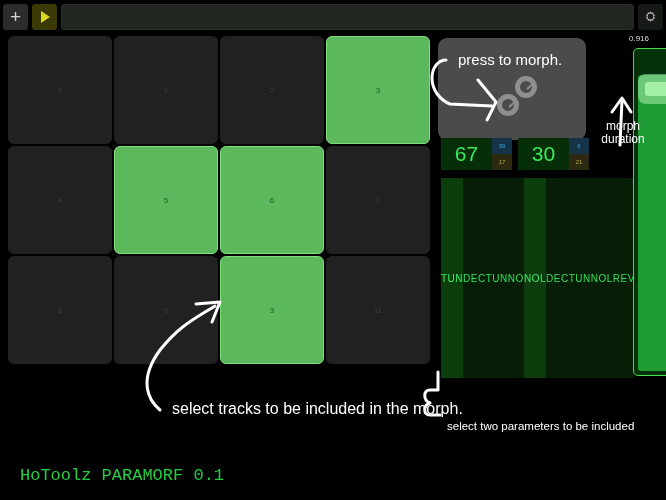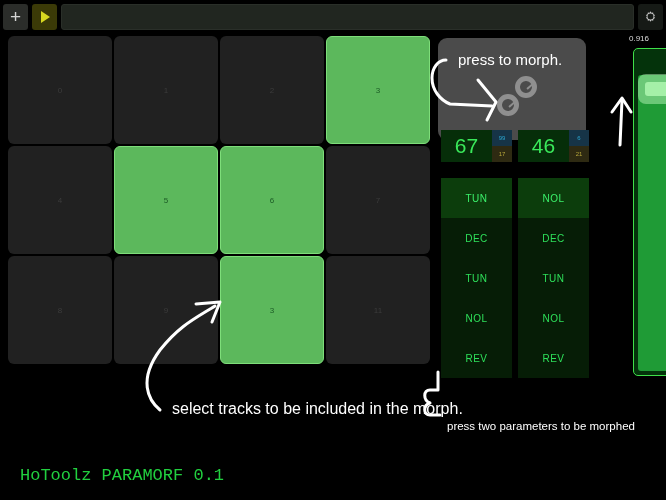--- a/index.html
+++ b/index.html
@@ -78,21 +78,21 @@
   }
   .knob.k1 { width: 22px; height: 22px; left: 4px; top: 20px; }
   .knob.k2 { width: 22px; height: 22px; left: 22px; top: 2px; }
   .knob .tick {
     position: absolute; width: 9px; height: 2px; background: #8f8f8f;
     left: 6px; top: 4px; transform: rotate(-40deg);
   }
 
   
   .readouts {
-    position: absolute; left: 441px; top: 130px;
+    position: absolute; left: 441px; top: 138px;
     width: 148px; height: 39px;
     display: flex; gap: 6px;
   }
   .readout { display: flex; width: 71px; height: 32px; }
   .readout .big {
     flex: 1 1 auto; background: #062e09; color: #3ae85a;
     font-size: 21px; display: flex; align-items: center; justify-content: center;
     font-family: "Liberation Sans", sans-serif;
   }
   .readout .badges { width: 20px; display: flex; flex-direction: column; }
@@ -104,21 +104,21 @@
   .badge.bot { background: #2e2a12; color: #b5a53a; }
 
   
   .param-cols {
     position: absolute; left: 441px; top: 178px;
     width: 148px; height: 200px;
     display: flex; gap: 6px;
   }
   .param-col {
     width: 77px; height: 200px; background: #14532d;
-    display: flex; flex-direction: column;
+    display: flex; flex-direction: row;
   }
   .param-item {
     flex: 1 1 20%;
     display: flex; align-items: center; justify-content: center;
     color: #2ee05a; font-size: 10px; letter-spacing: 0.5px;
     background: #061d06;
   }
   .param-item.selected { background: #0c3d0c; color: #3bf06b; }
 
   
@@ -240,21 +240,21 @@
 
   <div class="readouts">
     <div class="readout">
       <div class="big">67</div>
       <div class="badges">
         <div class="badge top">99</div>
         <div class="badge bot">17</div>
       </div>
     </div>
     <div class="readout">
-      <div class="big">46</div>
+      <div class="big">30</div>
       <div class="badges">
         <div class="badge top">6</div>
         <div class="badge bot">21</div>
       </div>
     </div>
   </div>
 
   <div class="param-cols">
     <div class="param-col">
       <div class="param-item selected">TUN</div>
@@ -290,18 +290,22 @@
     <path d="M620 145 L 622 100" stroke="#ffffff" stroke-width="3" fill="none" stroke-linecap="round"></path>
     <path d="M612 112 L 622 98 L 631 112" stroke="#ffffff" stroke-width="3" fill="none" stroke-linecap="round" stroke-linejoin="round"></path>
 
     <path d="M160 410 C 148 400, 138 380, 160 350 C 180 325, 196 318, 215 306" stroke="#ffffff" stroke-width="3" fill="none" stroke-linecap="round"></path>
     <path d="M196 304 L 220 302 L 212 322" stroke="#ffffff" stroke-width="3" fill="none" stroke-linecap="round" stroke-linejoin="round"></path>
 
     <path d="M440 415 L 430 415 C 423 415, 423 405, 430 403 C 423 400, 423 390, 430 390 L 438 390 L 438 372" stroke="#ffffff" stroke-width="3" fill="none" stroke-linecap="round" stroke-linejoin="round"></path>
   </svg>
 
   <div class="anno anno-morph-label">press to morph.</div>
+  <div class="anno anno-duration">
+    <div>morph</div>
+    <div>duration</div>
+  </div>
   <div class="anno anno-tracks">select tracks to be included in the morph.</div>
-  <div class="anno anno-params">press two parameters to be morphed</div>
+  <div class="anno anno-params">select two parameters to be included</div>
 
   <div class="footer">HoToolz PARAMORF 0.1</div>
 
 </div>
 
 </body></html>

